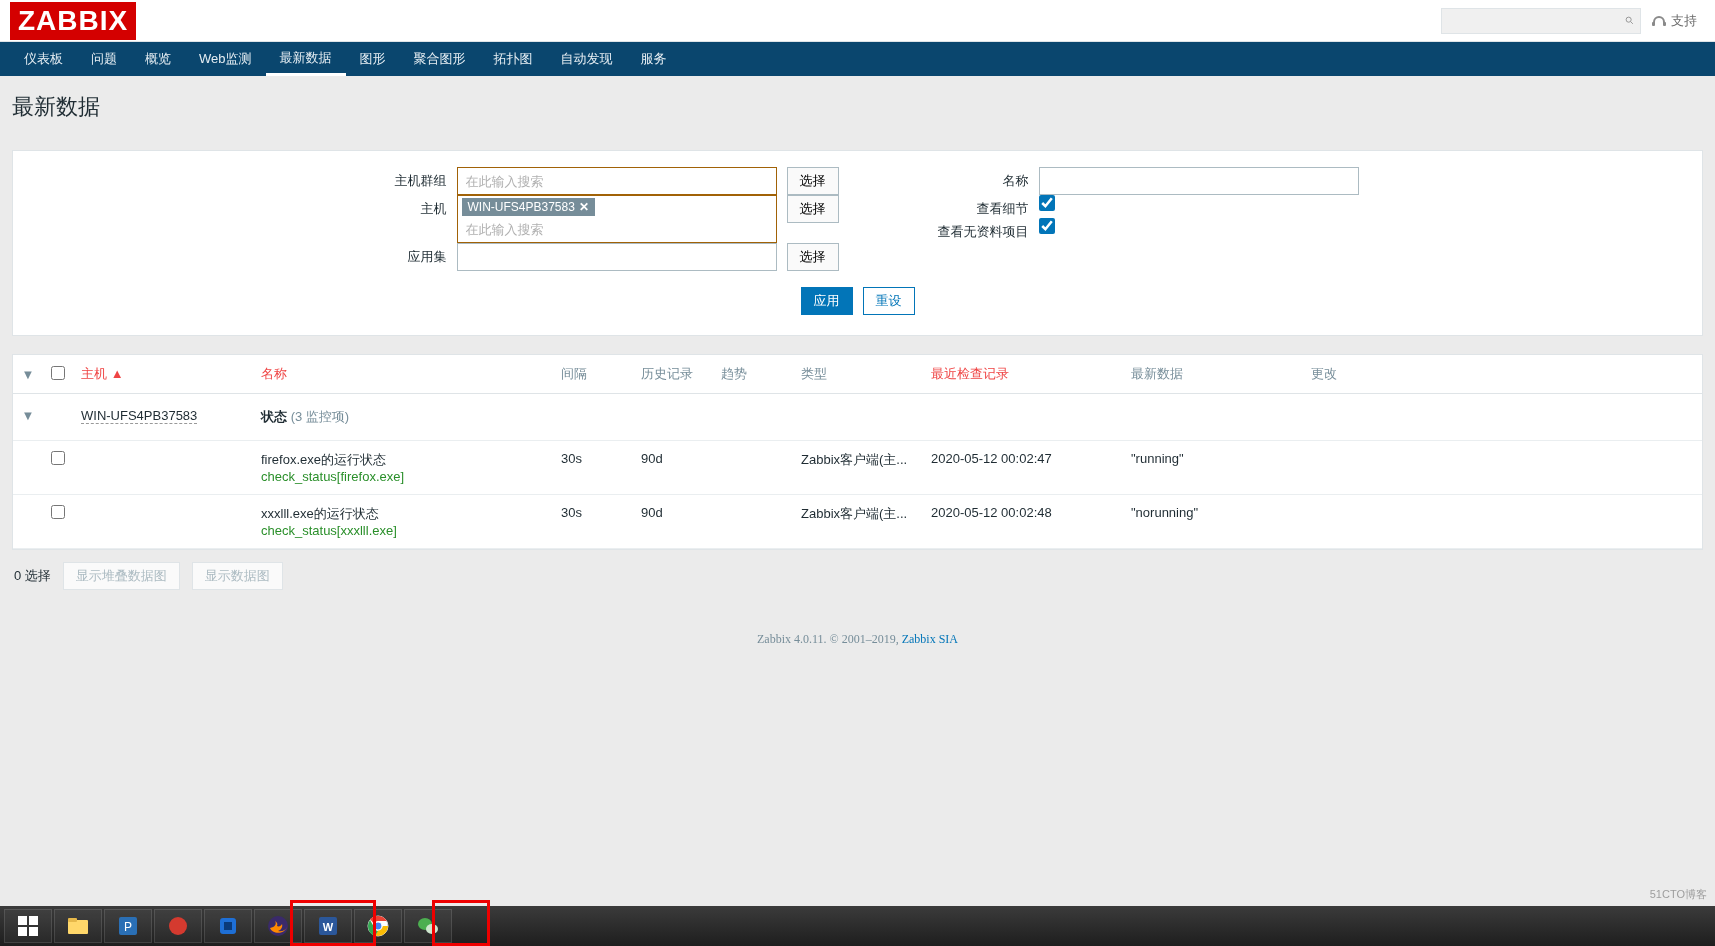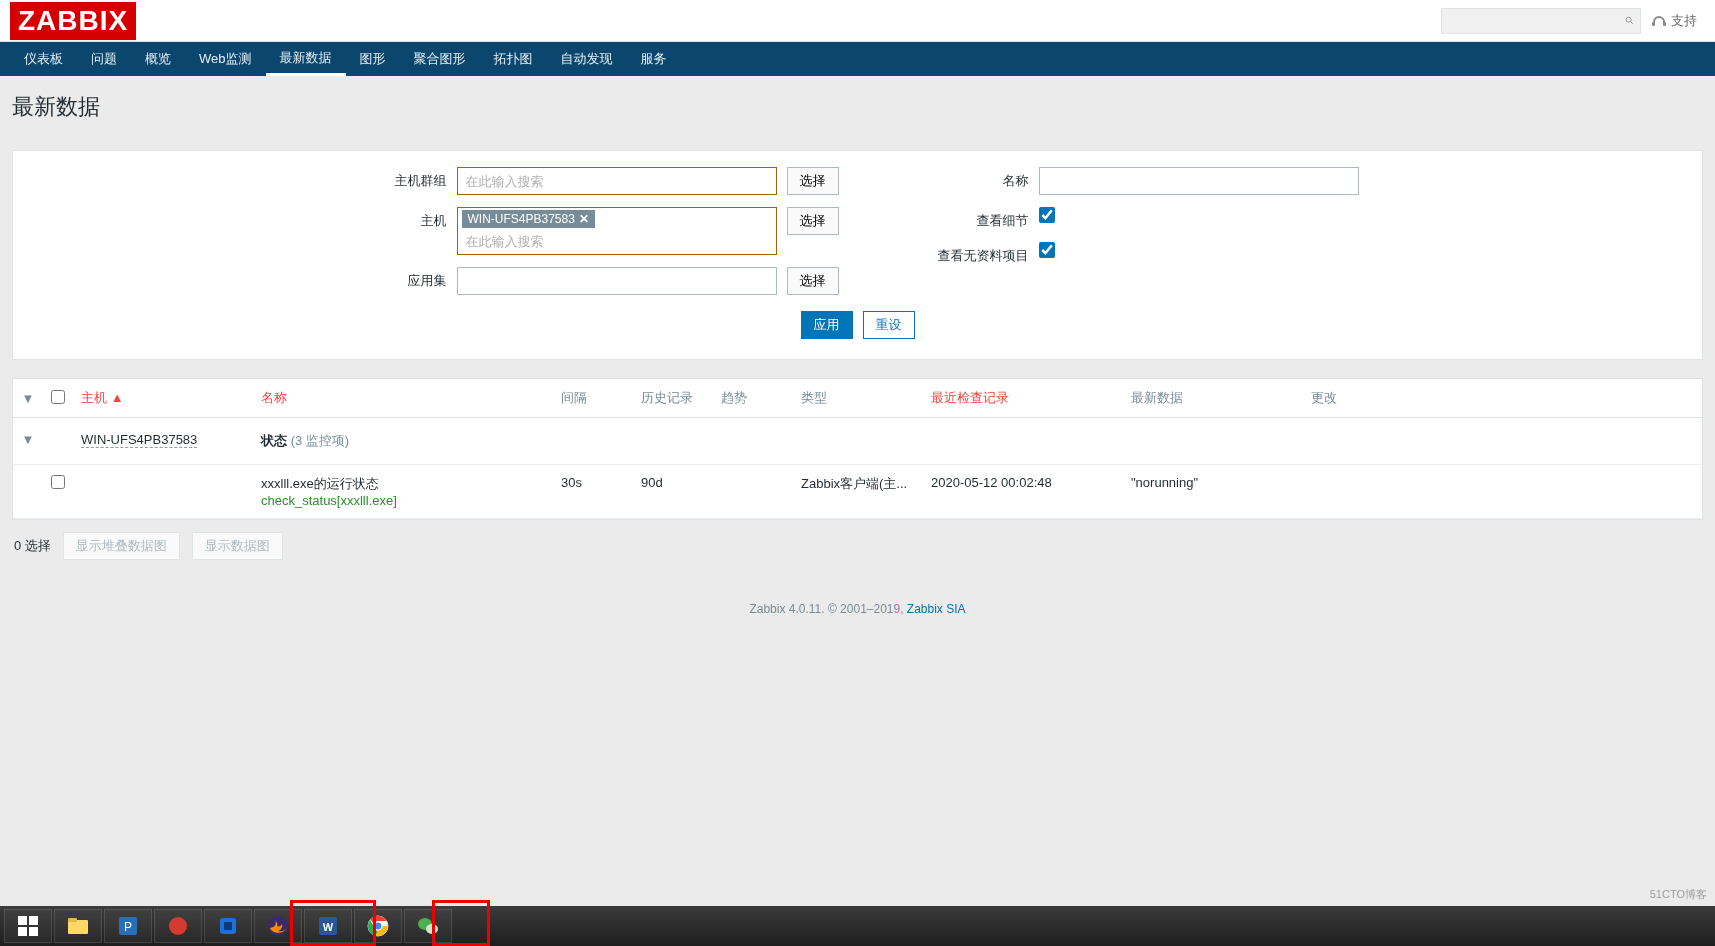--- a/index.html
+++ b/index.html
@@ -23,21 +23,21 @@
 .subnav-item { color: #e6eef3; padding: 0 14px; display: flex; align-items: center; cursor: pointer; font-size: 13px; }
 .subnav-item.active { border-bottom: 3px solid #fff; font-weight: 500; }
 
 
 .page-title { font-size: 22px; padding: 16px 12px; color: #1f2c33; background: #ebebeb; }
 
 
 .filter-area { background: #ebebeb; padding: 12px 12px 18px 12px; }
 .filter-card { background: #fff; border: 1px solid #dfe4e7; padding: 16px 20px 20px 20px; margin: 0 auto; }
 .filter-inner { display: flex; justify-content: center; gap: 60px; }
-.filter-col { display: flex; flex-direction: column; gap: 12px; }
+.filter-col { display: flex; flex-direction: column; }
 .filter-row { display: flex; align-items: flex-start; gap: 10px; }
 .filter-label { width: 90px; text-align: right; color: #1f2c33; padding-top: 5px; }
 .multiselect { width: 320px; min-height: 28px; border: 1px solid #a16207; background: #fff; padding: 2px 4px; display: flex; flex-wrap: wrap; align-items: center; gap: 3px; }
 .multiselect input { border: none; outline: none; flex: 1; min-width: 100px; padding: 3px 4px; font-size: 13px; }
 .tag { background: #768d99; color: #fff; padding: 2px 6px; font-size: 12px; display: inline-flex; align-items: center; gap: 4px; }
 .tag .x { cursor: pointer; font-weight: bold; }
 .textinput { width: 320px; height: 28px; border: 1px solid #acbbc2; padding: 0 6px; outline: none; }
 .btn { height: 28px; border: 1px solid #acbbc2; background: #fafafa; padding: 0 12px; cursor: pointer; font-size: 13px; }
 .btn-primary { background: #0275b8; border-color: #0275b8; color: #fff; }
 .btn-secondary { background: #fff; border: 1px solid #0275b8; color: #0275b8; }
@@ -57,21 +57,21 @@
 .hostname { color: #1f2c33; border-bottom: 1px dashed #999; cursor: pointer; }
 .app-name { font-weight: bold; }
 .item-count { color: #768d99; font-weight: normal; }
 .key-link { color: #2a8f2a; }
 .row-chk { width: 14px; height: 14px; }
 
 
 .footer-row { padding: 12px 0 0 2px; display: flex; align-items: center; gap: 12px; font-size: 13px; }
 
 
-.zfooter { text-align: center; color: #768d99; font-size: 12px; padding: 30px 0 8px 0; background: #ebebeb; }
+.zfooter { text-align: center; color: #768d99; font-size: 12px; padding: 30px 0 8px 0; background: #ebebeb; font-family: Liberation Serif, serif; }
 
 
 .taskbar { position: fixed; bottom: 0; left: 0; right: 0; height: 40px; background: linear-gradient(#3b3b3b,#1e1e1e); display: flex; align-items: center; padding: 0 4px; gap: 2px; }
 .tb-item { width: 48px; height: 34px; display: flex; align-items: center; justify-content: center; border: 1px solid rgba(255,255,255,0.12); background: rgba(255,255,255,0.04); }
 .tb-item svg, .tb-item .tb-ico { width: 24px; height: 24px; }
 .redbox { position: absolute; border: 3px solid #e00; background: transparent; }
 .rb1 { bottom: 0; left: 290px; width: 86px; height: 46px; }
 .rb2 { bottom: 0; left: 432px; width: 58px; height: 46px; }
 .watermark { position: fixed; right: 8px; bottom: 44px; color: rgba(0,0,0,0.35); font-size: 11px; }
 
@@ -220,20 +220,37 @@
               <td></td>
               <td></td>
               <td></td>
               <td></td>
               <td></td>
               <td></td>
               <td></td>
           </tr>
 
 
+          <tr>
+            <td></td>
+            <td><input type="checkbox" class="row-chk" style=""></td>
+            <td></td>
+            <td>
+              <div>firefox.exe的运行状态</div>
+              <a href="#" class="key-link">check_status[firefox.exe]</a>
+            </td>
+            <td>30s</td>
+            <td>90d</td>
+            <td></td>
+            <td>Zabbix客户端(主...</td>
+            <td>2020-05-12 00:02:47</td>
+            <td>"running"</td>
+            <td></td>
+            <td></td>
+          </tr>
 
           <tr>
             <td></td>
             <td><input type="checkbox" class="row-chk" style=""></td>
             <td></td>
             <td>
               <div>xxxlll.exe的运行状态</div>
               <a href="#" class="key-link">check_status[xxxlll.exe]</a>
             </td>
             <td>30s</td>

